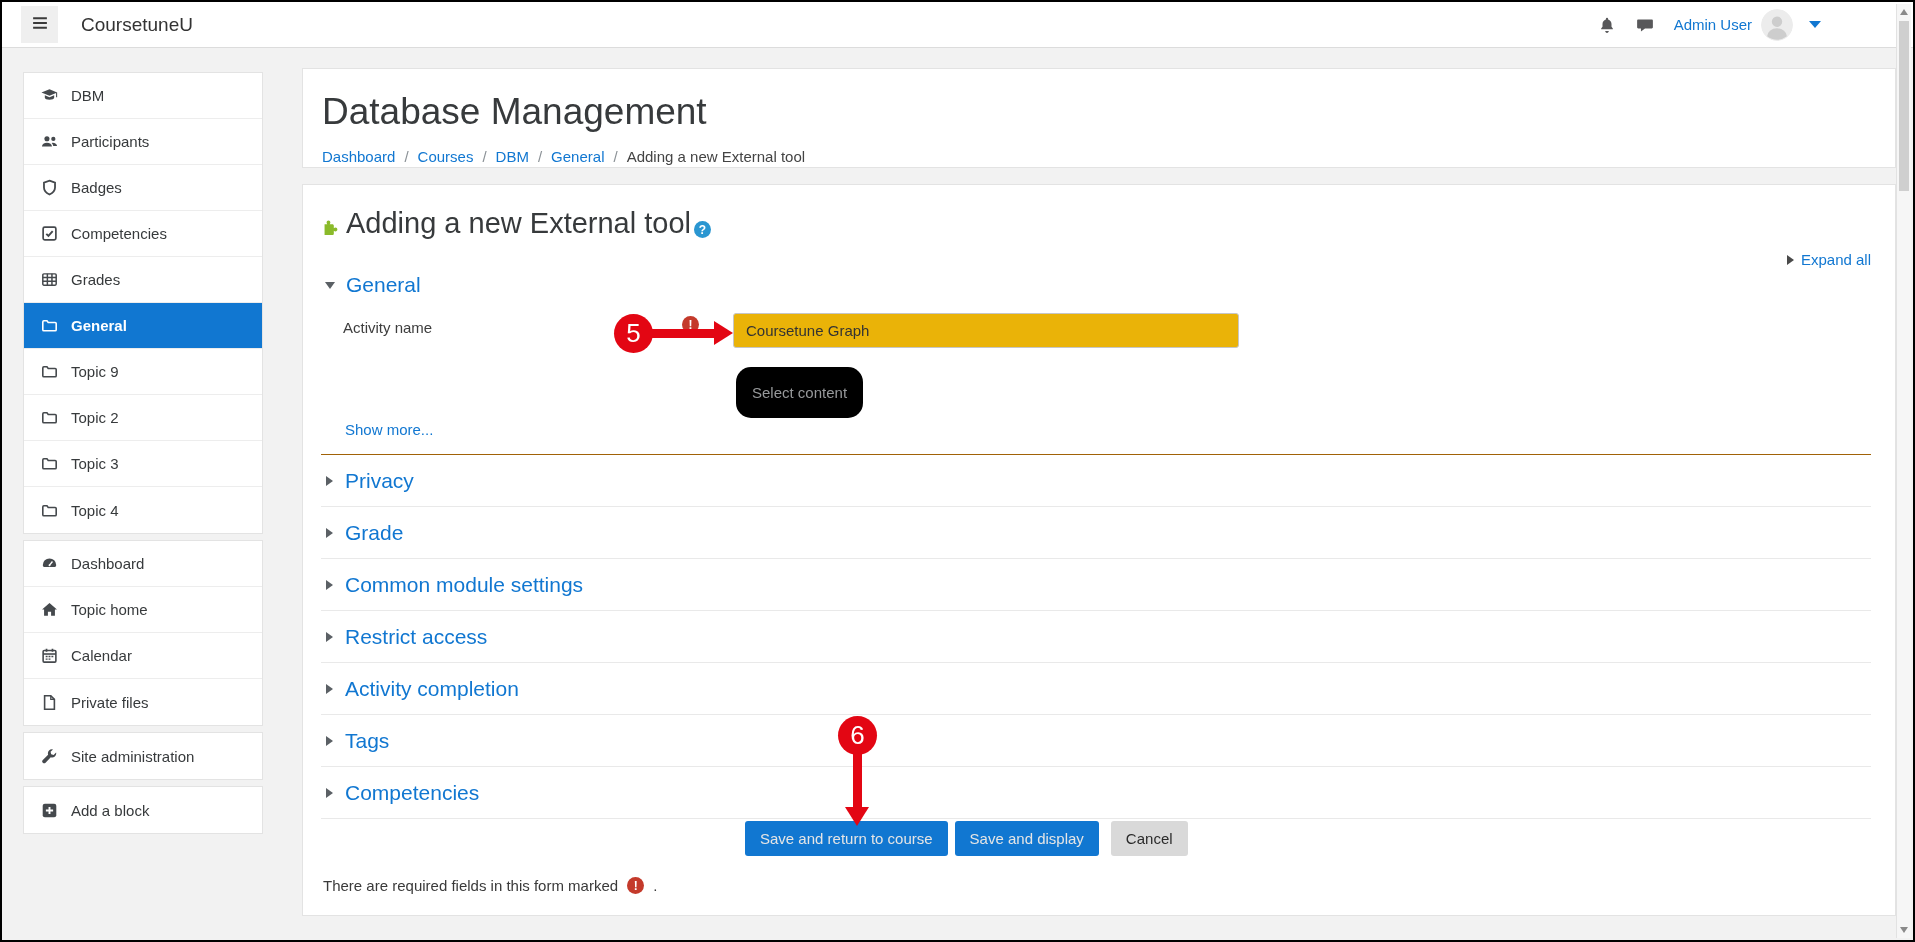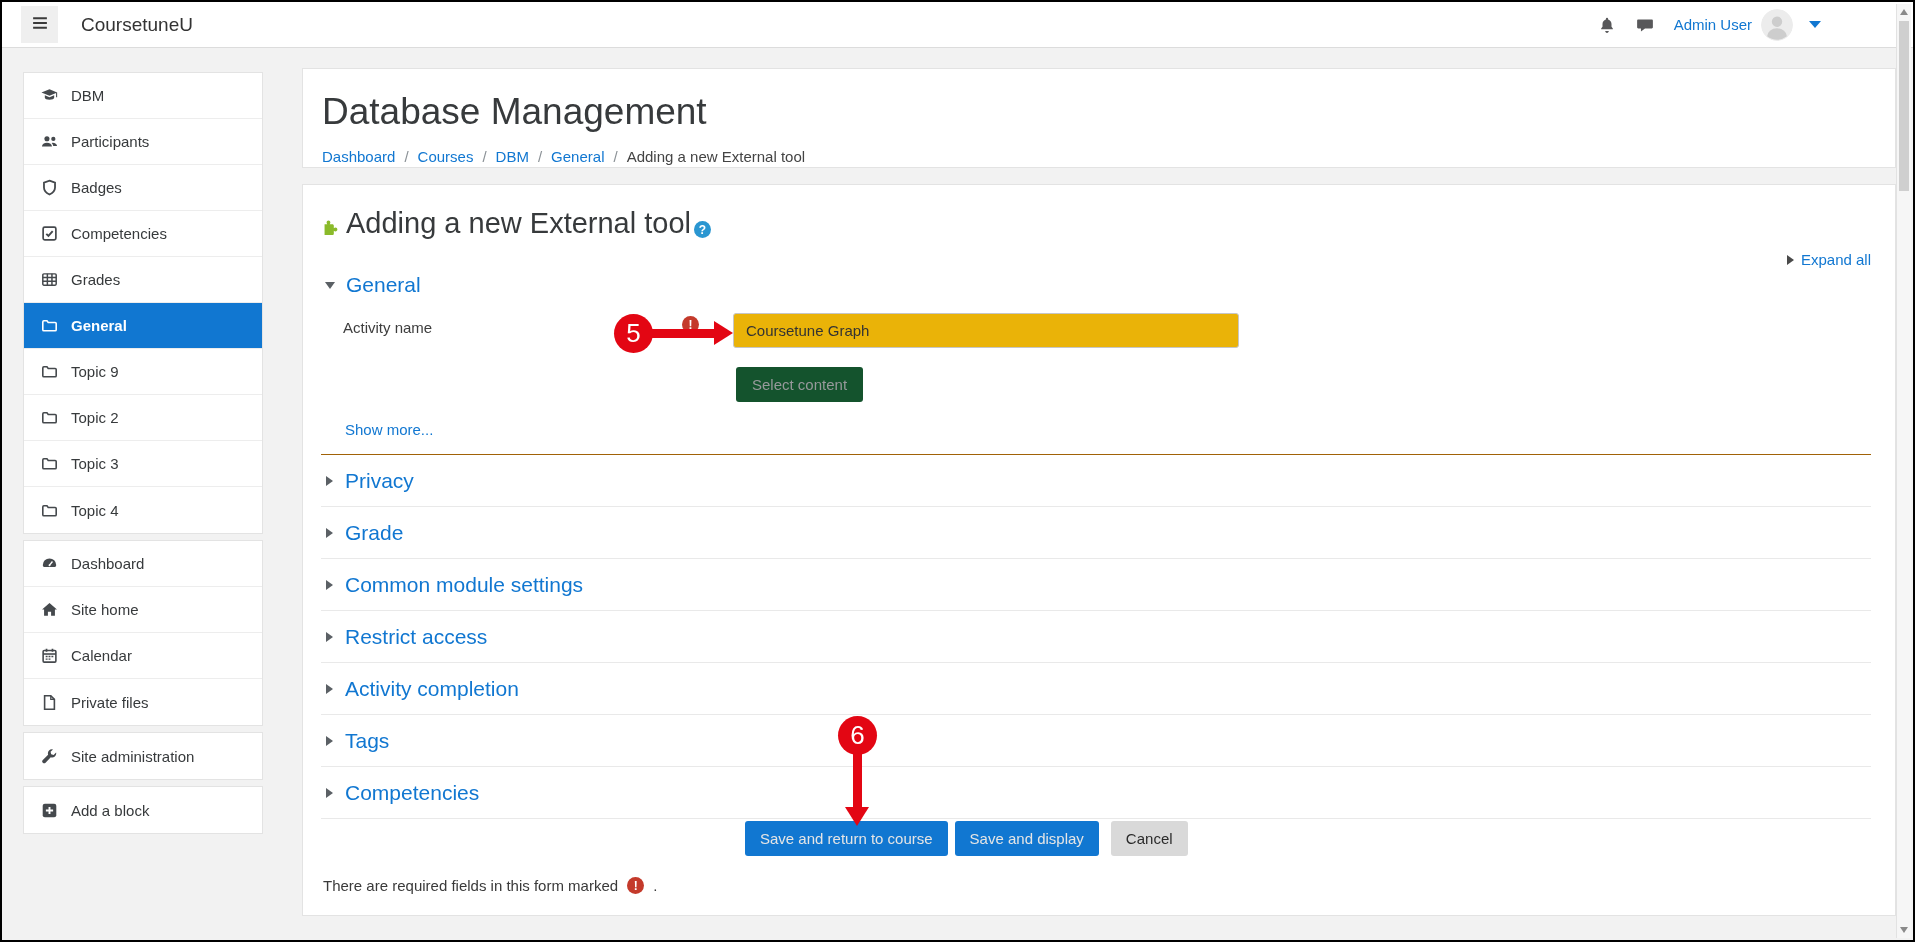--- a/index.html
+++ b/index.html
@@ -86,22 +86,22 @@
   }
   .section-title { font-size:21px; color:var(--accent-blue,#1177d1); }
   .activity-label { position:absolute; top:134px; left:40px; font-size:15px; color:#3d3d3d; }
   .form-req-icon { position:absolute; top:131px; left:379px; }
   .name-input {
     position:absolute; top:128px; left:430px; width:506px; height:35px;
     border:1px solid #c6c6c6; border-radius:3px; padding:0 12px; font-size:15px; color:#333;
     font-family:"Liberation Sans", sans-serif; background:#eab308;
   }
   .select-content-btn {
-    position:absolute; top:182px; left:433px; height:35px; padding:0 16px;
-    background:#14532d; color:#97999b; border:none; border-radius:3px; font-size:15px;
+    position:absolute; top:182px; left:433px; height:51px; padding:0 16px;
+    background:#000000; color:#97999b; border:none; border-radius:15px; font-size:15px;
     font-family:"Liberation Sans", sans-serif;
   }
   .show-more { position:absolute; top:236px; left:42px; font-size:15px; color:var(--accent-blue,#1177d1); cursor:pointer; }
   .sections { position:absolute; top:269px; left:18px; right:24px; border-top:1px solid #a16207; }
   .section-row {
     height:52px; border-bottom:1px solid #e9e9e9; display:flex; align-items:center;
     padding-left:5px; cursor:pointer;
   }
   .tri-right {
     width:0;height:0;border-top:5px solid transparent;border-bottom:5px solid transparent;
@@ -288,21 +288,21 @@
           </span>
           <span>Dashboard</span>
         </div>
 
         <div class="side-item">
           <span class="icn">
             <svg width="17" height="17" viewBox="0 0 16 16">
               <path fill="currentColor" d="M8 1.8 1 7.9h1.9v6h3.6v-3.8h3v3.8h3.6v-6H15z"></path>
             </svg>
           </span>
-          <span>Site home</span>
+          <span>Topic home</span>
         </div>
 
         <div class="side-item">
           <span class="icn">
             <svg width="17" height="17" viewBox="0 0 16 16">
               <rect x="2" y="3.3" width="12" height="10.9" rx="1" fill="none" stroke="currentColor" stroke-width="1.5"></rect>
               <path d="M2 6.6h12" stroke="currentColor" stroke-width="1.5"></path>
               <path d="M5.2 1.7v2.8M10.8 1.7v2.8" stroke="currentColor" stroke-width="1.6"></path>
               <path d="M4.4 9h1.8M7.1 9h1.8M9.8 9h1.8M4.4 11.4h1.8M7.1 11.4h1.8" stroke="currentColor" stroke-width="1.3"></path>
             </svg>

